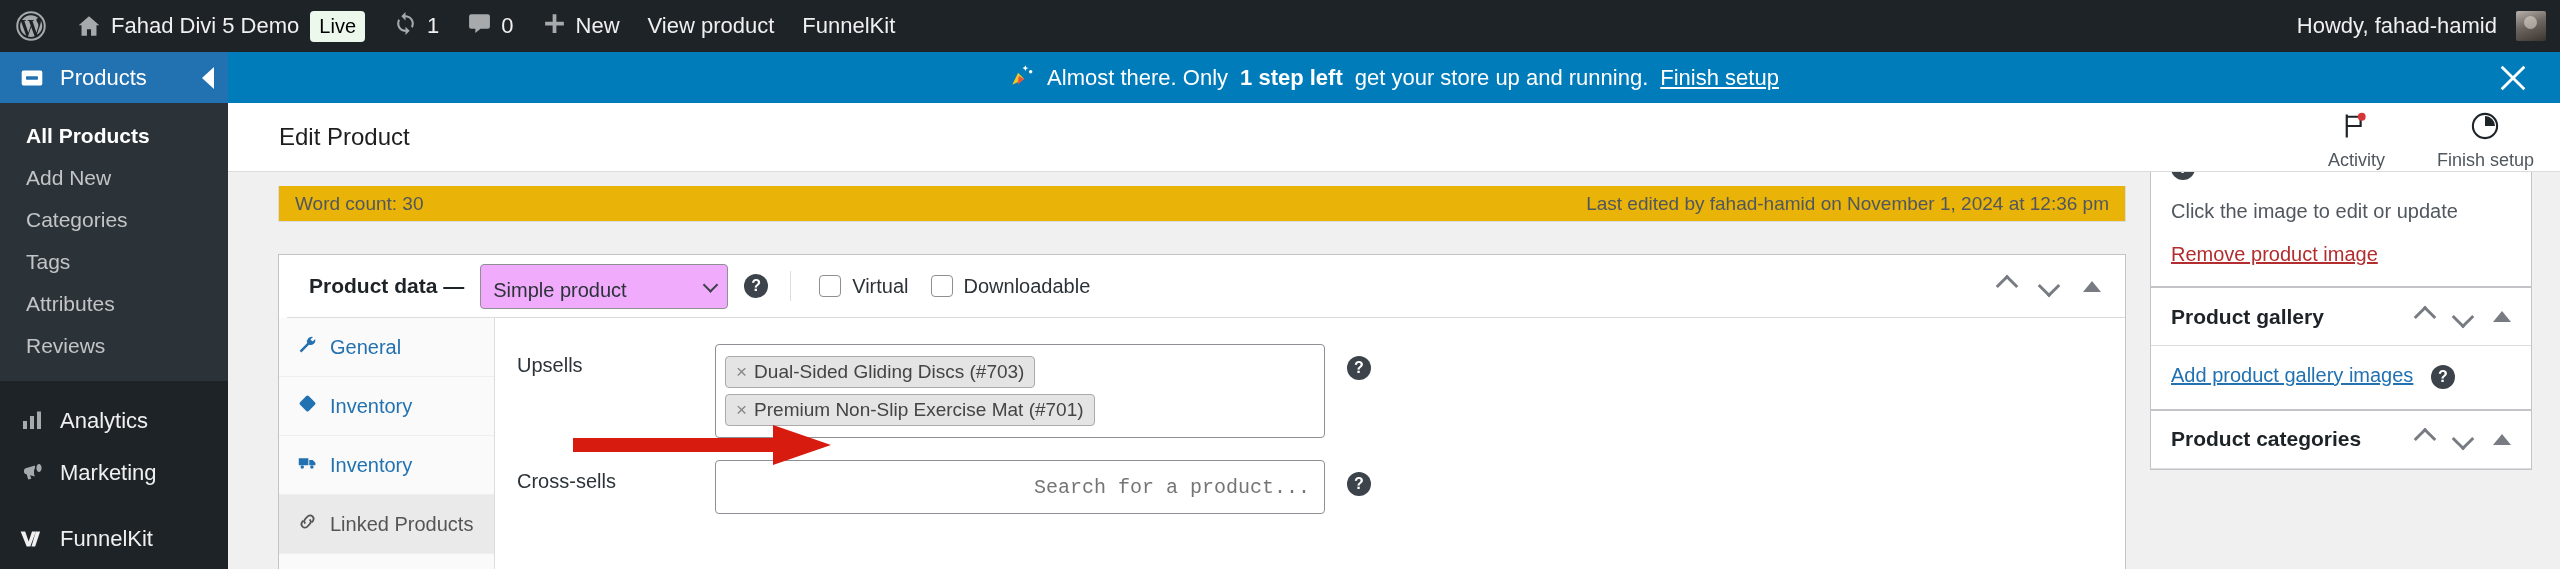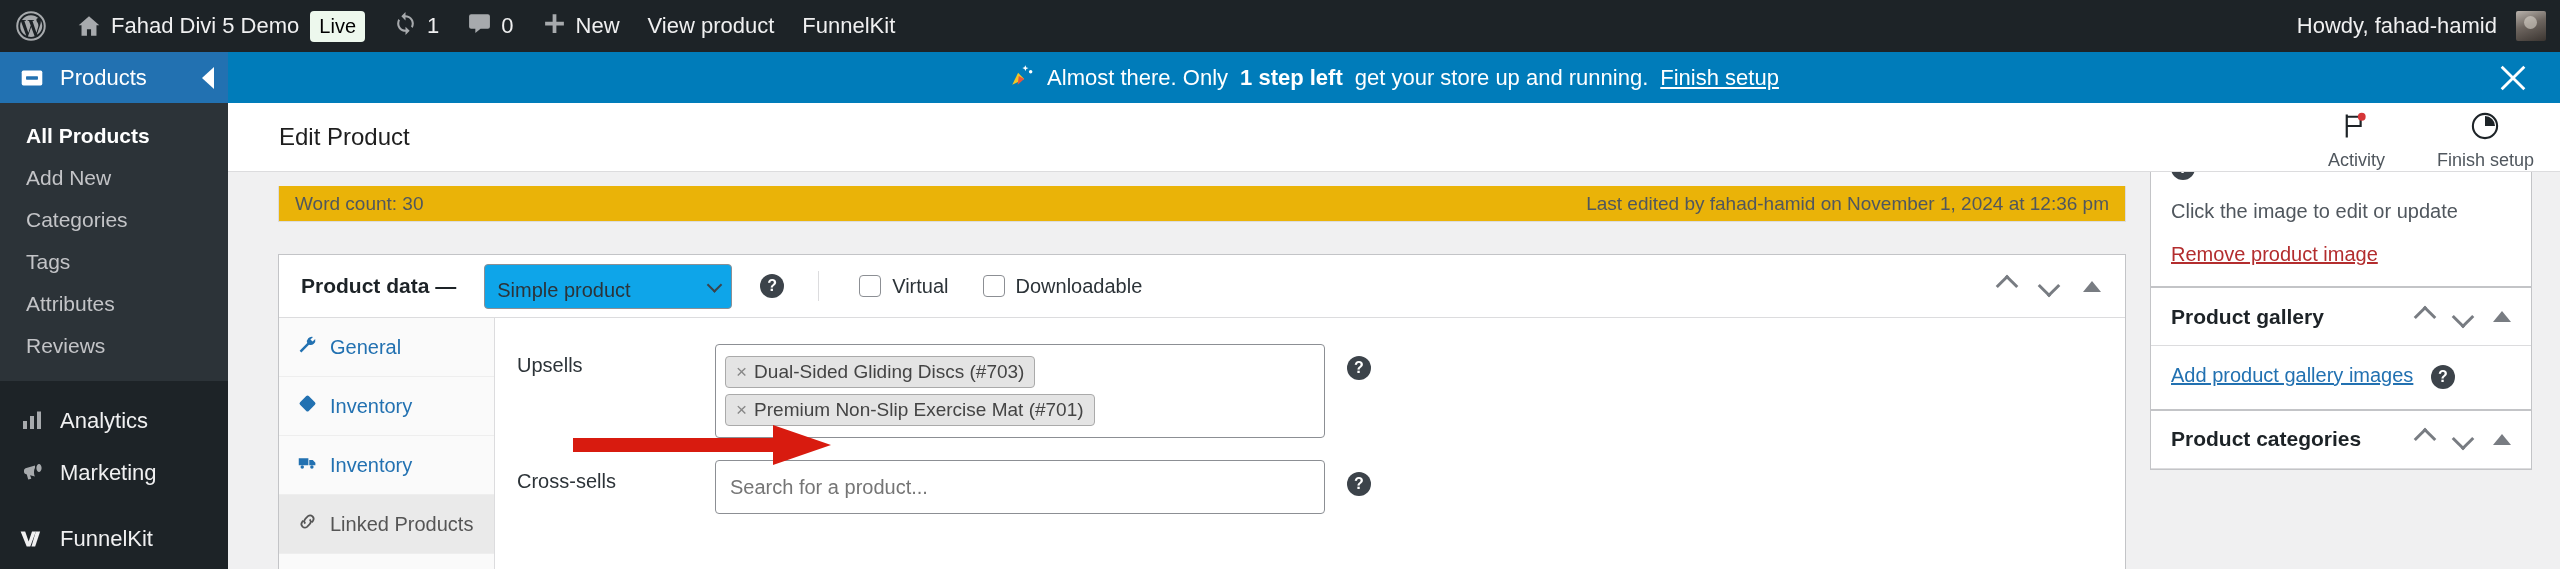--- a/index.html
+++ b/index.html
@@ -140,27 +140,27 @@
   .wordcount-box .le { margin-left: auto; margin-right: 16px; }
 
   
   .postbox {
     position: absolute; left: 50px; top: 82px;
     width: 1848px; height: 320px;
     background: #fff; border: 1px solid #c3c4c7;
   }
   .pd-header {
     height: 63px; border-bottom: 1px solid #dcdcde;
-    display: flex; align-items: center; padding-left: 22px; gap: 28px;
+    display: flex; align-items: center; padding-left: 22px; gap: 16px; margin-left: 8px;
   }
   .pd-label { font-size: 21px; color: #1d2327; font-weight: bold; white-space: nowrap; }
   .pd-select {
     width: 248px; height: 45px;
     border: 1px solid #8c8f94; border-radius: 4px;
-    background: #0ea5e9; font-size: 20px; color: #2c3338;
+    background: #f0abfc; font-size: 20px; color: #2c3338;
     padding: 8px 34px 0 12px;
     -webkit-appearance: none; appearance: none;
     font-family: "Liberation Sans", sans-serif;
   }
   .select-wrap { position: relative; display: inline-block; }
   .select-wrap .chev {
     position: absolute; right: 12px; top: 50%;
     transform: translateY(-60%) rotate(45deg);
     width: 11px; height: 11px;
     border-right: 2.4px solid #3c434a; border-bottom: 2.4px solid #3c434a;
@@ -206,21 +206,22 @@
     background: #e4e4e4; border: 1px solid #aaa; border-radius: 4px;
     padding: 4px 10px; margin: 3px 0;
     font-size: 19px; color: #444;
   }
   .token .x { color: #888; font-size: 19px; }
   .search-input {
     width: 610px; height: 54px;
     border: 1px solid #8c8f94; border-radius: 4px;
     background: #fff; font-size: 20px; color: #2c3338;
     padding: 0 14px;
-    font-family: Liberation Sans, sans-serif;
+    font-family: Liberation Mono, monospace;
+    text-align: right;
   }
   .search-input::placeholder { color: #757575; }
   .field-help { margin-left: 22px; margin-top: 12px; }
 
   
   #red-arrow { position: absolute; left: 345px; top: 251px; z-index: 28; }
 
   
   .side-col { position: absolute; left: 1922px; top: -63px; width: 382px; }
   .side-box { background: #fff; border: 1px solid #c3c4c7; }

